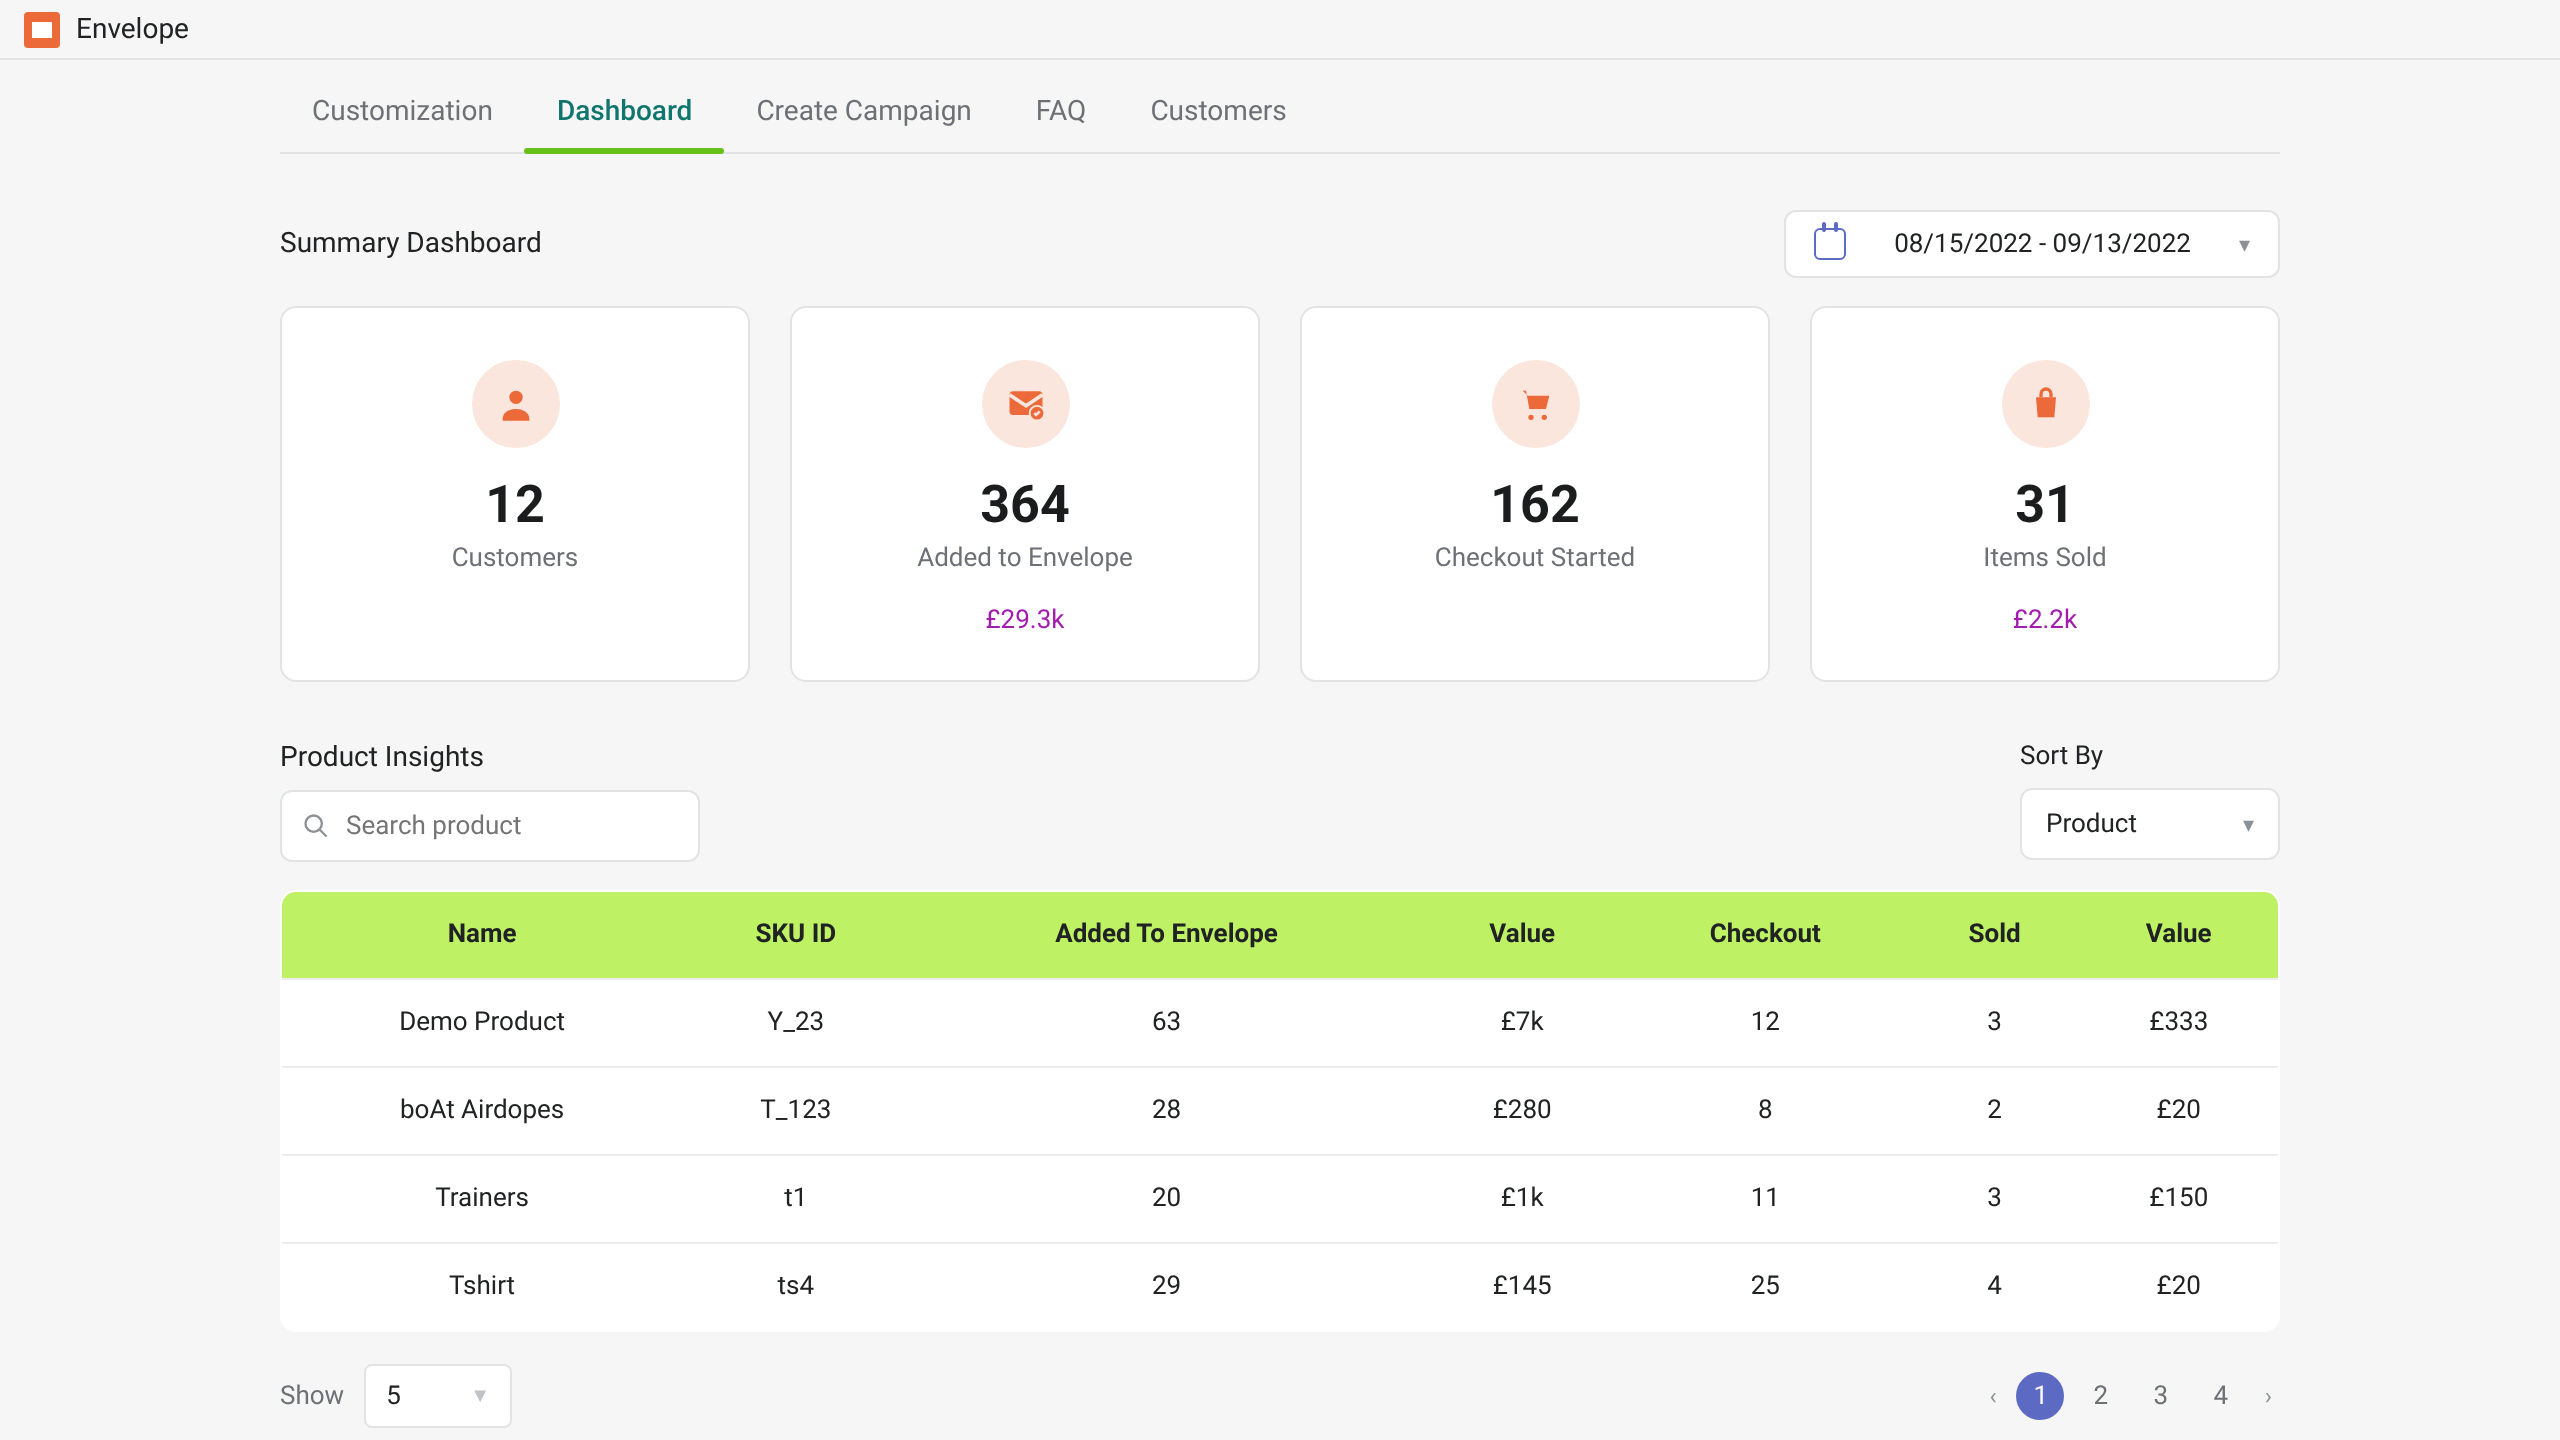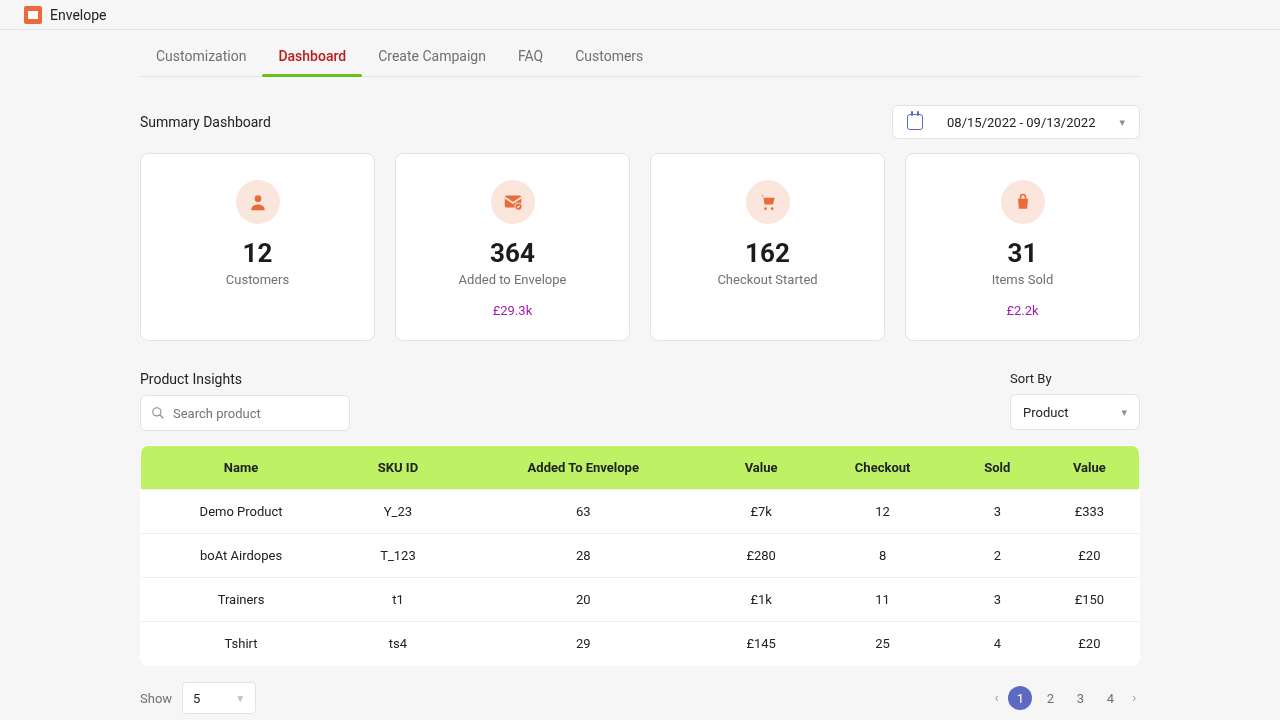--- a/index.html
+++ b/index.html
@@ -1,24 +1,24 @@
 <!DOCTYPE html>
 <html><head>
   <meta charset="utf-8">
   <style>
     * { margin:0; padding:0; box-sizing:border-box; font-family: -apple-system, BlinkMacSystemFont, "Segoe UI", Roboto, Helvetica, Arial, sans-serif; }
     body { background:#f6f6f7; color:#202223; font-size:14px; width:1280px; height:720px; overflow:hidden; }
-    .topbar { height:30px; display:flex; align-items:center; padding:0 24px; border-bottom:1px solid #e1e3e5; background:#f6f6f7; }
+    .topbar { height:30px; display:flex; align-items:center; padding:0 12px; border-bottom:1px solid #e1e3e5; background:#f6f6f7; }
     .topbar .logo { width:18px; height:18px; background:#ec6a3a; display:flex; align-items:center; justify-content:center; margin-right:8px; border-radius:2px; }
     .topbar .logo span { display:block; width:10px; height:8px; background:#fff; }
     .topbar .appname { font-size:14px; color:#202223; }
     .page { max-width:1000px; margin:0 auto; }
     .tabs { display:flex; border-bottom:1px solid #e1e3e5; margin-top:6px; }
     .tab { padding:12px 16px 12px; font-size:14px; color:#6d7175; cursor:pointer; position:relative; }
-    .tab.active { color:#b91c1c; font-weight:500; }
+    .tab.active { color:#0f766e; font-weight:500; }
     .tab.active::after { content:""; position:absolute; left:0; right:0; bottom:-1px; height:3px; background:#66c21a; border-radius:2px; }
     .section-head { display:flex; justify-content:space-between; align-items:center; margin:28px 0 14px; }
     .section-title { font-size:14px; color:#202223; }
     .date-picker { background:#fff; border:1px solid #e1e3e5; border-radius:6px; padding:8px 14px; display:flex; align-items:center; gap:24px; font-size:13px; color:#202223; min-width:190px; }
     .date-picker .cal { width:16px; height:16px; border:1.5px solid #5c6ac4; border-radius:3px; position:relative; }
     .date-picker .cal::before, .date-picker .cal::after { content:""; position:absolute; top:-4px; width:2px; height:5px; background:#5c6ac4; border-radius:1px; }
     .date-picker .cal::before { left:3px; }
     .date-picker .cal::after { right:3px; }
     .date-picker .chev { margin-left:auto; color:#8c9196; font-size:11px; }
     .cards { display:grid; grid-template-columns:repeat(4,1fr); gap:20px; }

